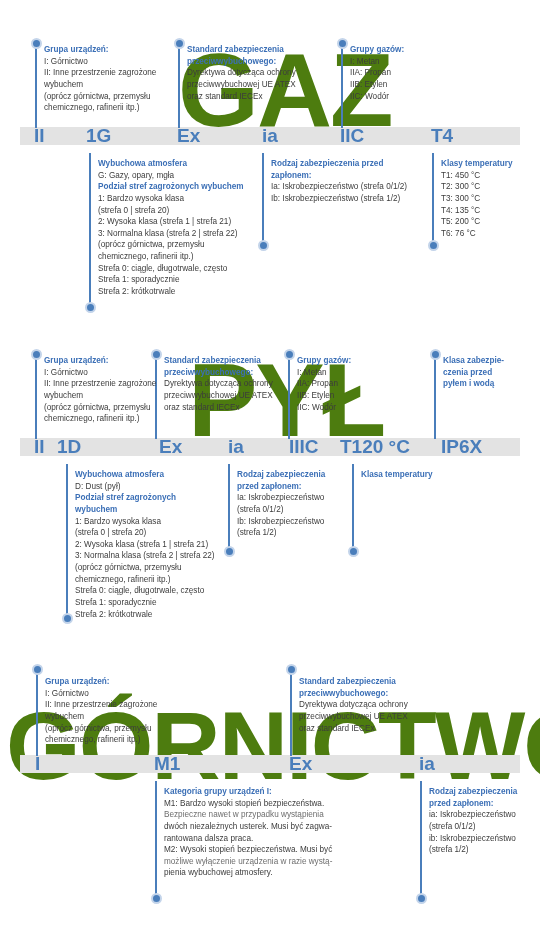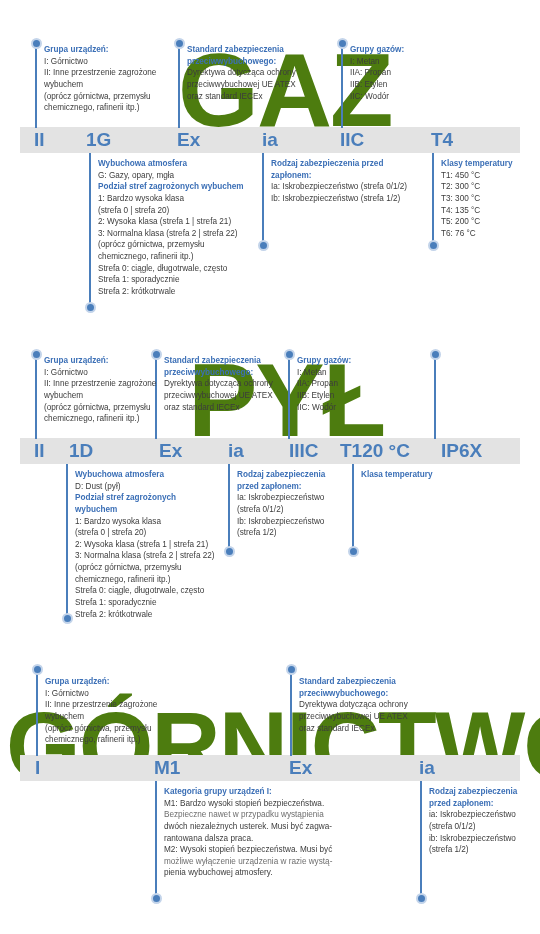--- a/index.html
+++ b/index.html
@@ -28,21 +28,21 @@
     letter-spacing: -2px;
     line-height: 1;
     z-index: 0;
     white-space: nowrap;
     user-select: none;
   }
 
   
   .codebar {
     position: absolute;
-    left: 20px; width: 500px; height: 26px;
+    left: 20px; width: 500px; height: 18px;
     background: #e3e3e3;
     z-index: 2;
   }
   .code {
     position: absolute;
     top: 50%;
     transform: translateY(-52%);
     color: #4a7ebb;
     font-weight: 700;
     font-size: 19px;
@@ -175,21 +175,21 @@
       <span class="ln">T6: 76 °C</span>
     </div>
   </div>
 
   <div class="section" style="top:330px;height:320px;">
 
     <div class="watermark" style="left:188px;top:18px;font-size:104px;">PYŁ</div>
 
     <div class="codebar" style="top:108px;">
       <span class="code" style="left:14px;">II</span>
-      <span class="code" style="left:37px;margin-left:12px;">1D</span>
+      <span class="code" style="left:37px;">1D</span>
       <span class="code" style="left:139px;">Ex</span>
       <span class="code" style="left:208px;">ia</span>
       <span class="code" style="left:269px;">IIIC</span>
       <span class="code" style="left:320px;">T120 °C</span>
       <span class="code" style="left:421px;">IP6X</span>
     </div>
 
     <div class="conn" style="left:35px;top:25px;height:84px;"></div>
     <div class="dot" style="left:31px;top:19px;"></div>
 
@@ -229,20 +229,25 @@
     </div>
 
     <div class="callout" style="left:297px;top:25px;">
       <span class="ln hd">Grupy gazów:</span>
       <span class="ln">I: Metan</span>
       <span class="ln">IIA: Propan</span>
       <span class="ln">IIB: Etylen</span>
       <span class="ln">IIC: Wodór</span>
     </div>
 
+    <div class="callout" style="left:443px;top:25px;">
+      <span class="ln hd">Klasa zabezpie-</span>
+      <span class="ln hd">czenia przed</span>
+      <span class="ln hd">pyłem i wodą</span>
+    </div>
 
     <div class="callout" style="left:75px;top:139px;">
       <span class="ln hd">Wybuchowa atmosfera</span>
       <span class="ln">D: Dust (pył)</span>
       <span class="ln hd">Podział stref zagrożonych</span>
       <span class="ln hd">wybuchem</span>
       <span class="ln">1: Bardzo wysoka klasa</span>
       <span class="ln">(strefa 0 | strefa 20)</span>
       <span class="ln">2: Wysoka klasa (strefa 1 | strefa 21)</span>
       <span class="ln">3: Normalna klasa (strefa 2 | strefa 22)</span>

